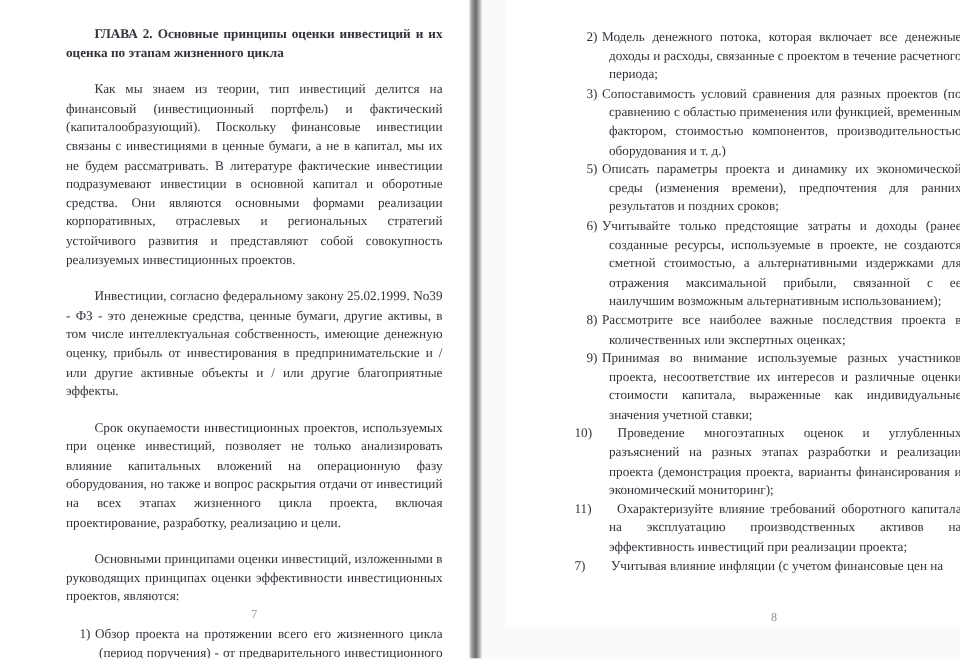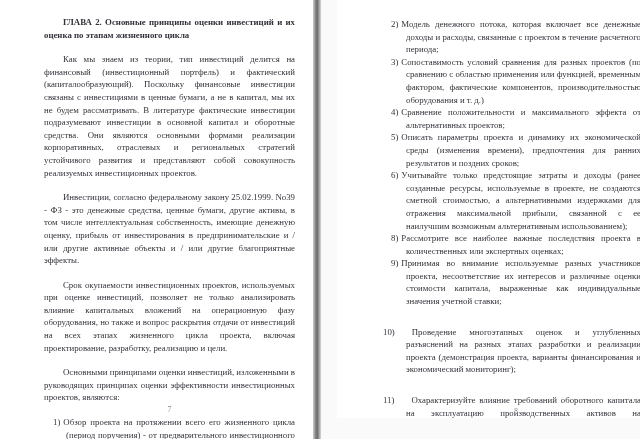--- a/index.html
+++ b/index.html
@@ -24,21 +24,21 @@
   .title{font-weight:bold;text-indent:19px;margin:0 0 12px 0;}
   .body-par{margin:0 0 12px 0;text-indent:19px;}
   .closing-par{margin:0 0 12px 0;text-indent:19px;}
   .closing-par .b{font-weight:normal;}
   .left-list{margin-left:9px;}
   .left-li{padding-left:13px;text-indent:-13px;}
   .left-li .num{padding-right:3px;}
   .right-list{margin:0;}
   .rli{padding-left:15px;text-indent:-15px;}
   .rli .num{padding-right:3px;}
-  .rli.wide{margin-left:-8px;padding-left:23px;text-indent:-23px;margin-top:18px;}
+  .rli.wide{margin-left:-8px;padding-left:23px;text-indent:-23px;}
   .rli.wide .num{padding-right:17px;}
   .page-num{
     position:absolute;font-size:8px;color:#8f8f94;text-align:center;
   }
   .page-num-left{left:44px;top:404px;width:251px;}
   .page-num-right{left:54px;top:406px;width:250px;}
 </style>
 </head>
 <body>
 
@@ -60,22 +60,21 @@
     </div>
 
     <div class="page-num page-num-left">7</div>
   </div>
 
   <div class="divider"></div>
 
   <div class="page page-right doc-text">
     <div class="right-list">
       <div class="rli"><span class="num">2)</span><span>Модель денежного потока, которая включает все денежные доходы и расходы, связанные с проектом в течение расчетного периода;</span></div>
-      <div class="rli"><span class="num">3)</span><span>Сопоставимость условий сравнения для разных проектов (по сравнению с областью применения или функцией, временным фактором, фактические компонентов, производительностью оборудования и т. д.)</span></div>
-      <div class="rli"><span class="num">4)</span><span>Сравнение положительности и максимального эффекта от альтернативных проектов;</span></div>
+      <div class="rli"><span class="num">3)</span><span>Сопоставимость условий сравнения для разных проектов (по сравнению с областью применения или функцией, временным фактором, стоимостью компонентов, производительностью оборудования и т. д.)</span></div>
       <div class="rli"><span class="num">5)</span><span>Описать параметры проекта и динамику их экономической среды (изменения времени), предпочтения для ранних результатов и поздних сроков;</span></div>
       <div class="rli"><span class="num">6)</span><span>Учитывайте только предстоящие затраты и доходы (ранее созданные ресурсы, используемые в проекте, не создаются сметной стоимостью, а альтернативными издержками для отражения максимальной прибыли, связанной с ее наилучшим возможным альтернативным использованием);</span></div>
       <div class="rli"><span class="num">8)</span><span>Рассмотрите все наиболее важные последствия проекта в количественных или экспертных оценках;</span></div>
       <div class="rli"><span class="num">9)</span><span>Принимая во внимание используемые разных участников проекта, несоответствие их интересов и различные оценки стоимости капитала, выраженные как индивидуальные значения учетной ставки;</span></div>
       <div class="rli wide"><span class="num">10)</span><span>Проведение многоэтапных оценок и углубленных разъяснений на разных этапах разработки и реализации проекта (демонстрация проекта, варианты финансирования и экономический мониторинг);</span></div>
       <div class="rli wide"><span class="num">11)</span><span>Охарактеризуйте влияние требований оборотного капитала на эксплуатацию производственных активов на эффективность инвестиций при реализации проекта;</span></div>
       <div class="rli wide"><span class="num">7)</span><span>Учитывая влияние инфляции (с учетом финансовые цен на</span></div>
     </div>
 
     <div class="page-num page-num-right">8</div>

